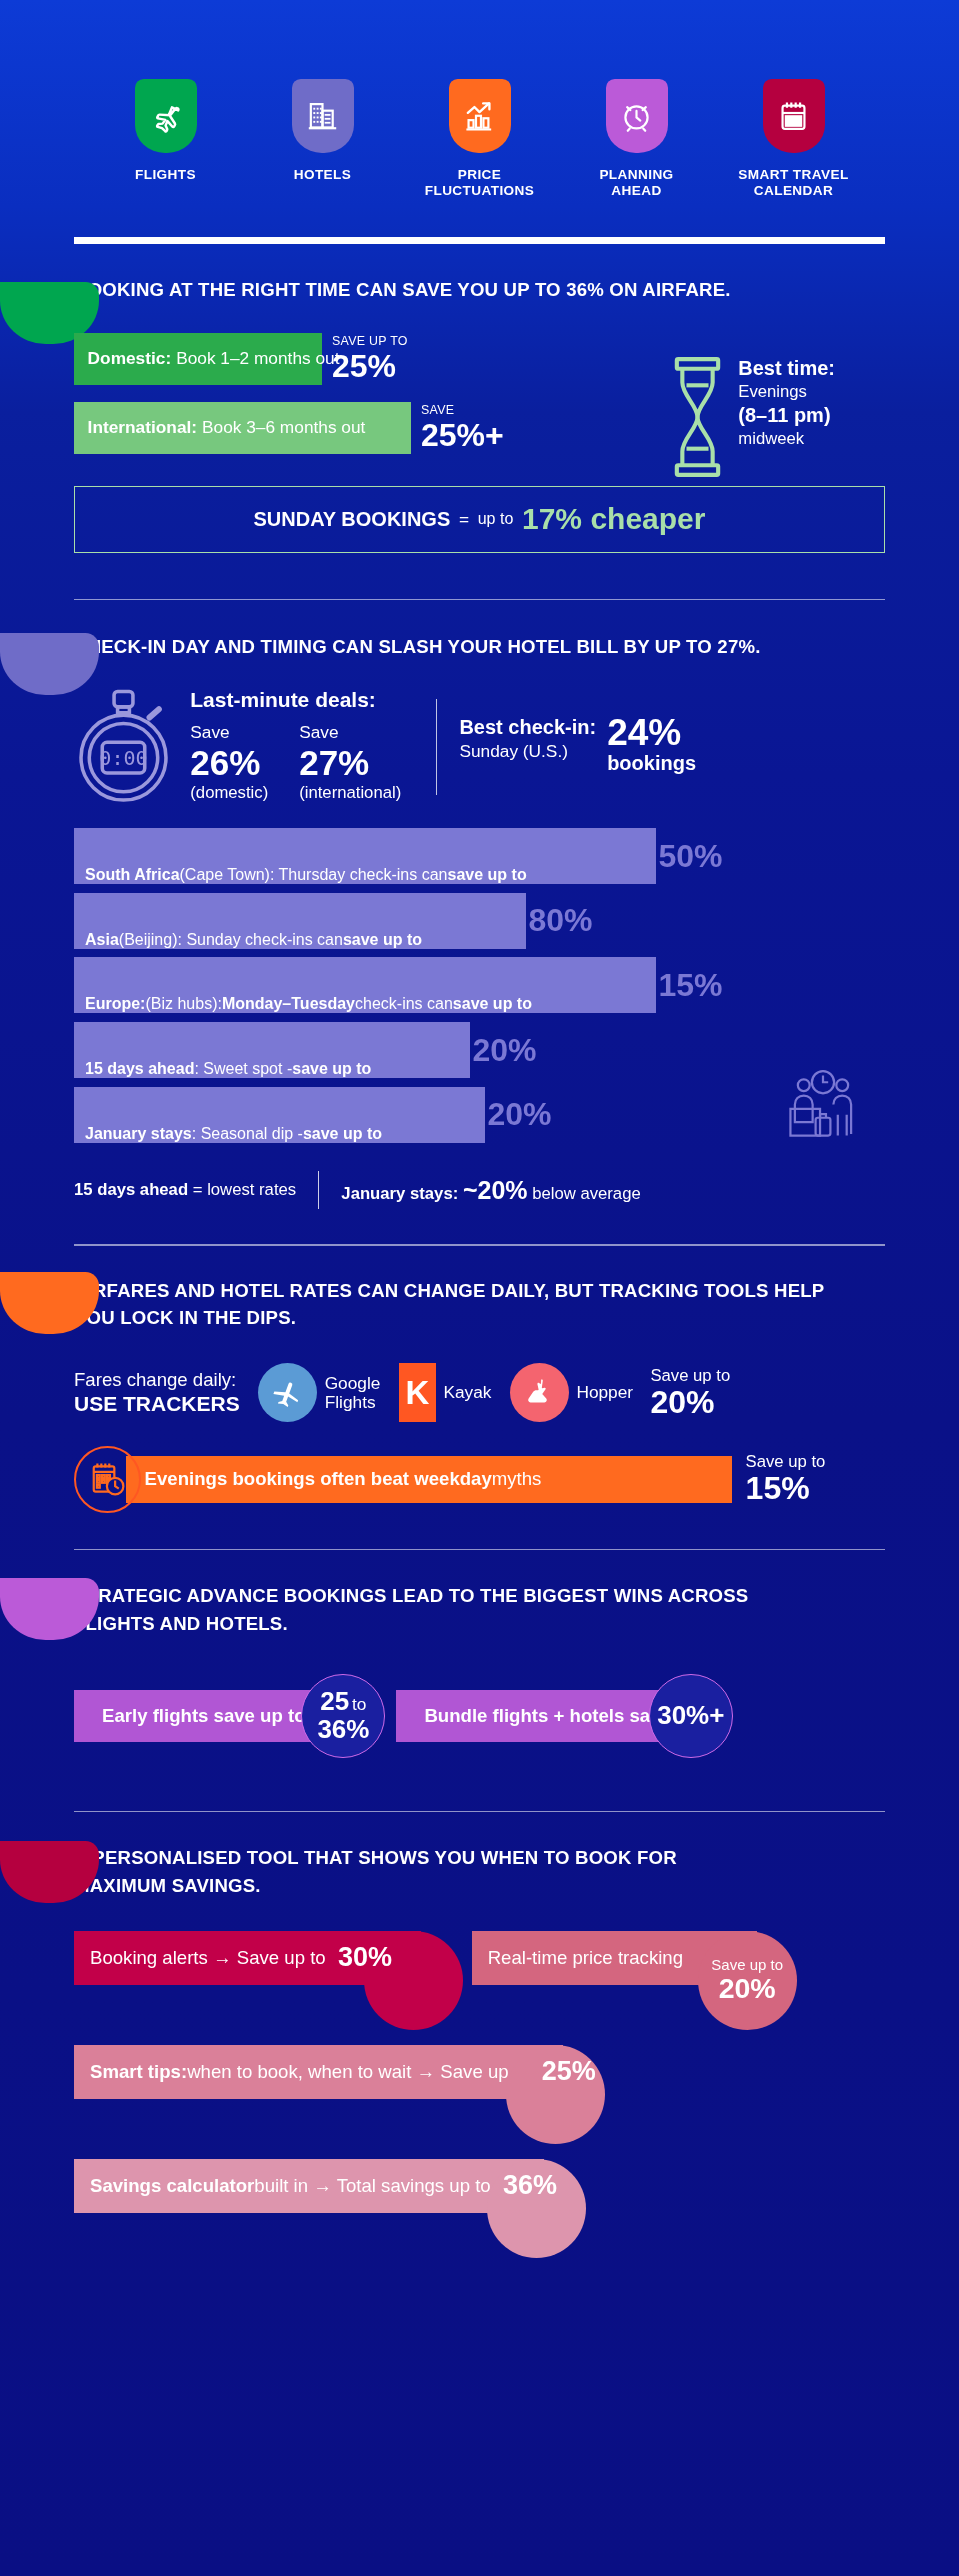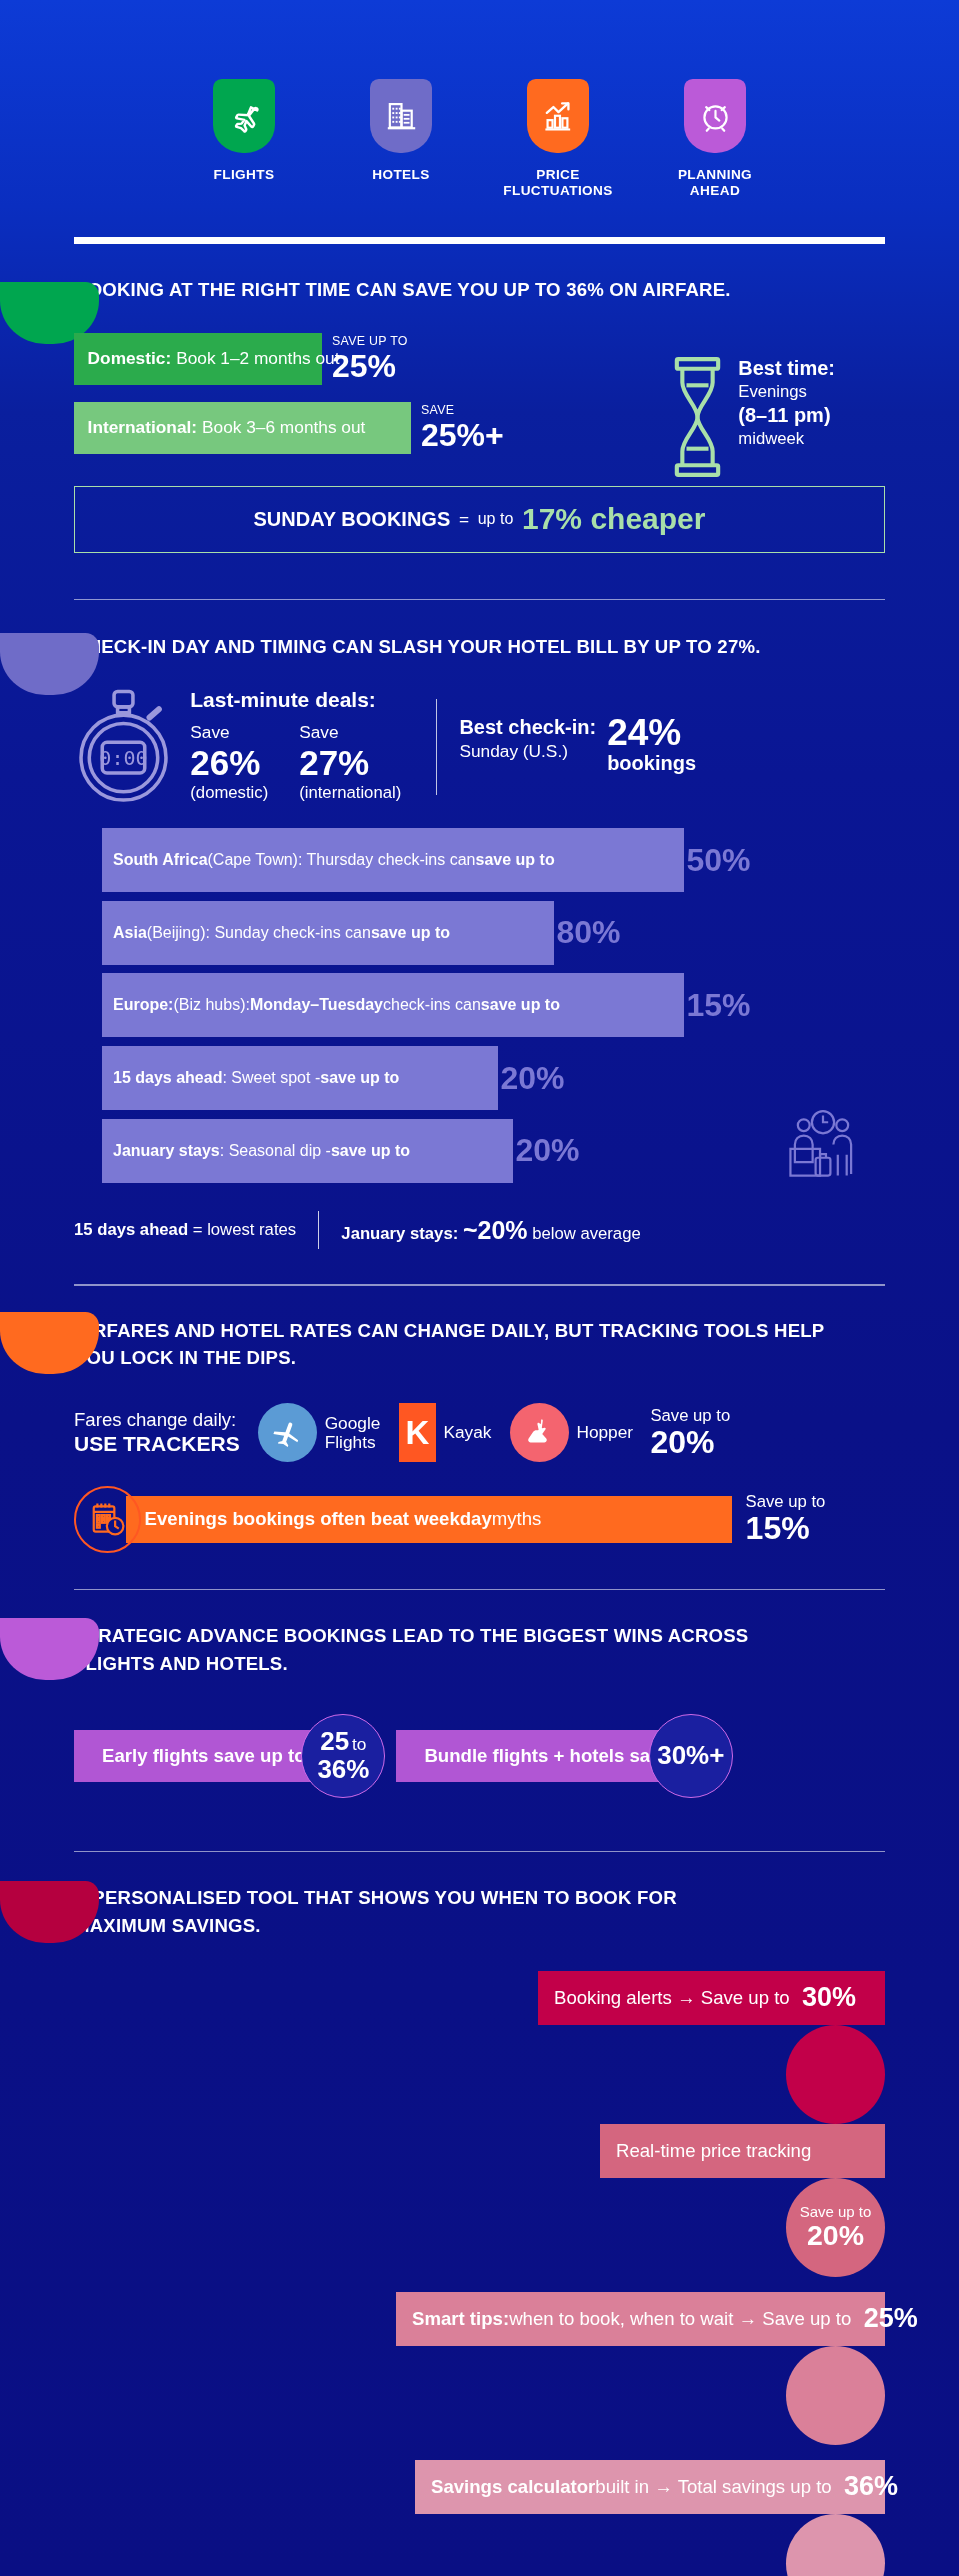--- a/index.html
+++ b/index.html
@@ -91,22 +91,22 @@
   .bci { margin-left:22px; display:flex; align-items:flex-start; padding-top:26px; }
   .bci-l { font-family:"Liberation Sans Narrow","Liberation Sans",sans-serif; line-height:1.3; }
   .bci-l .a { font-size:20px; font-weight:700; }
   .bci-l .b { font-size:17.3px; }
   .bci-r { margin-left:11px; font-family:"Liberation Sans Narrow","Liberation Sans",sans-serif; line-height:1.05; }
   .bci-r .a { font-size:37px; font-weight:700; }
   .bci-r .b { font-size:20px; font-weight:700; }
 
   .hbars { margin-top:22px; position:relative; }
   .hbar-row { display:flex; align-items:center; margin-bottom:8.7px; }
-  .hbar { height:64px; display:flex; align-items:center; padding:0 11px; background:#7b78d4;
-          font-size:16px; font-family:"Liberation Sans Narrow","Liberation Sans",sans-serif; white-space:nowrap;margin-left:28px; }
+  .hbar { height:56px; display:flex; align-items:flex-end; padding:0 11px; background:#7b78d4;
+          font-size:16px; font-family:"Liberation Sans Narrow","Liberation Sans",sans-serif; white-space:nowrap; }
   .hbar b { font-weight:700; }
   .hval { font-size:32px; font-weight:700; color:#7b78d4; margin-left:2.5px;
           font-family:"Liberation Sans Narrow","Liberation Sans",sans-serif; }
   .lugg { position:absolute; right:25px; bottom:6.2px; width:74px; height:74px; }
 
   .hfoot { display:flex; align-items:center; margin-top:28.5px; }
   .hfoot .f1 { font-size:16.7px; font-family:"Liberation Sans Narrow","Liberation Sans",sans-serif; }
   .hfoot .f1 b { font-weight:700; }
   .hfoot .sep { width:1.2px; height:38px; background:rgba(255,255,255,.8); margin:0 22px; }
   .hfoot .f2 { font-size:16.7px; font-family:"Liberation Sans Narrow","Liberation Sans",sans-serif; }
@@ -153,21 +153,21 @@
           font-family:"Liberation Sans Narrow","Liberation Sans",sans-serif; white-space:nowrap; }
   .pcirc { width:84px; height:84px; border-radius:50%; border:1.9px solid #d06ae8;
            background:#1a1fa0; display:flex; align-items:center; justify-content:center;
            margin-left:-13.6px; z-index:3; flex:none; text-align:center; line-height:1.06;
            font-family:"Liberation Sans Narrow","Liberation Sans",sans-serif; }
   .pcirc .n { font-size:26px; font-weight:700; }
   .pcirc .sm { font-size:17.3px; font-weight:400; }
 
   
   .cal-rows { margin-top:31px; }
-  .cal-row { display:flex; align-items:flex-end; margin-bottom:15px;flex-direction:column; }
+  .cal-row { display:flex; align-items:flex-start; margin-bottom:15px; }
   .cbar { height:54px; display:flex; align-items:center; padding:0 16px; font-size:18.6px;
           font-family:"Liberation Sans Narrow","Liberation Sans",sans-serif; white-space:nowrap; }
   .cbar b { font-weight:700; }
   .cblob { width:99px; height:99px; border-radius:50%; margin-left:-57px;
            display:flex; flex-direction:column; align-items:center; justify-content:center;
            font-family:"Liberation Sans Narrow","Liberation Sans",sans-serif; flex:none;
            line-height:1.08; text-align:center; }
   .cblob .a { font-size:15px; }
   .cblob .b { font-size:28.5px; font-weight:700; }
   .cbar .inline-val { font-size:27px; font-weight:700; margin-left:12.4px; position:relative; z-index:4; }
@@ -249,20 +249,36 @@
             <path d="M5.6 5.6 7.8 7.6M18.4 5.6 16.2 7.6"></path>
             <path d="M7.4 20.2 6 21.8M16.6 20.2 18 21.8"></path>
           </svg>
         </div>
         <div class="iconlabel">
           <span>PLANNING</span><br>
           <span>AHEAD</span>
         </div>
       </div>
 
+      <div class="iconcell">
+        <div class="shield" style="background:#b5003f">
+          <svg viewBox="0 0 24 24">
+            <g fill="none" stroke="#fff" stroke-width="1.5">
+              <rect x="4.5" y="4.5" width="15" height="16" rx="1.6"></rect>
+              <path d="M4.5 9.6h15"></path>
+              <path d="M7.5 2.4v3.6M10.5 2.4v3.6M13.5 2.4v3.6M16.5 2.4v3.6"></path>
+            </g>
+            <rect x="6" y="11.1" width="12" height="8" fill="#fff"></rect>
+          </svg>
+        </div>
+        <div class="iconlabel">
+          <span>SMART TRAVEL</span><br>
+          <span>CALENDAR</span>
+        </div>
+      </div>
 
     </div>
 
     <div class="topbar"></div>
   </div>
 
   <div class="section" style="margin-top:32px; padding-bottom:6.2px;">
     <div class="tab" style="background:#00a64f; top:6.2px;"></div>
     <div class="sechead">BOOKING AT THE RIGHT TIME CAN SAVE YOU UP TO 36% ON AIRFARE.</div>
 

